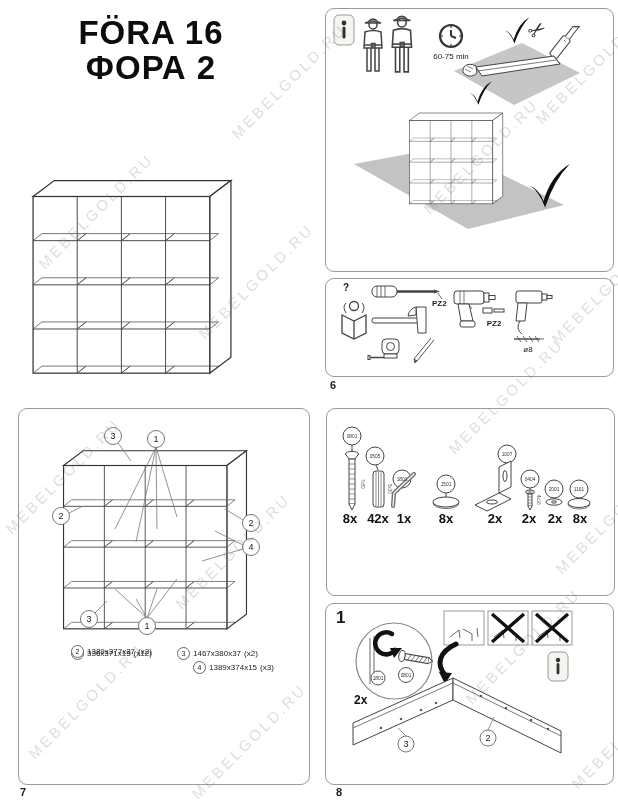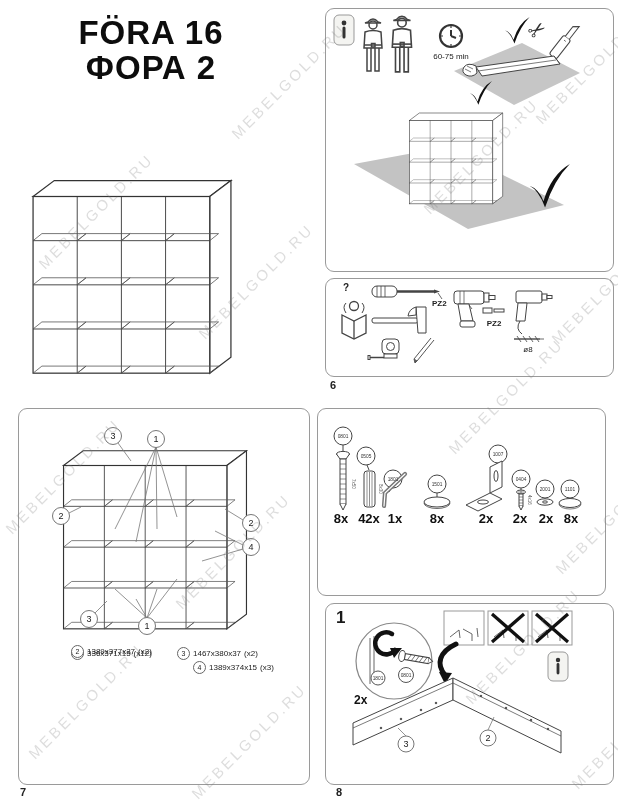--- a/index.html
+++ b/index.html
@@ -265,21 +265,21 @@
       <span>(x2)</span>
     </div>
     <div class="pl" style="left:174px;top:252px">
       <span class="num">4</span>
       <span>1389x374x15</span>
       <span>(x3)</span>
     </div>
   </div>
   <div class="pageno" style="left:20px;top:786px">7</div>
 
-  <div class="panel" style="left:317px;top:408px;width:287px;height:186px">
+  <div class="panel" style="left:326px;top:408px;width:287px;height:186px">
     <svg width="287" height="186" viewBox="0 0 287 186">
 
       <g stroke="#444" fill="#fff">
         <circle cx="25" cy="27" r="9"></circle>
           <line x1="25" y1="36" x2="25" y2="43"></line>
         <ellipse cx="25" cy="45" rx="6.5" ry="2.6"></ellipse>
         <path d="M18.5 45 L22 50 H28 L31.5 45"></path>
         <rect x="22" y="50" width="6" height="45"></rect>
         <path d="M22 55h6M22 60h6M22 65h6M22 70h6M22 75h6M22 80h6M22 85h6M22 90h6" stroke-width="0.6"></path>
         <path d="M22 95 L25 101 L28 95"></path>

